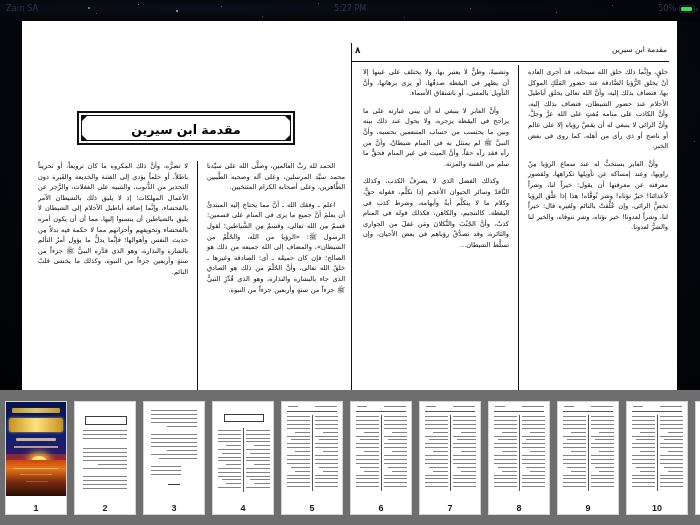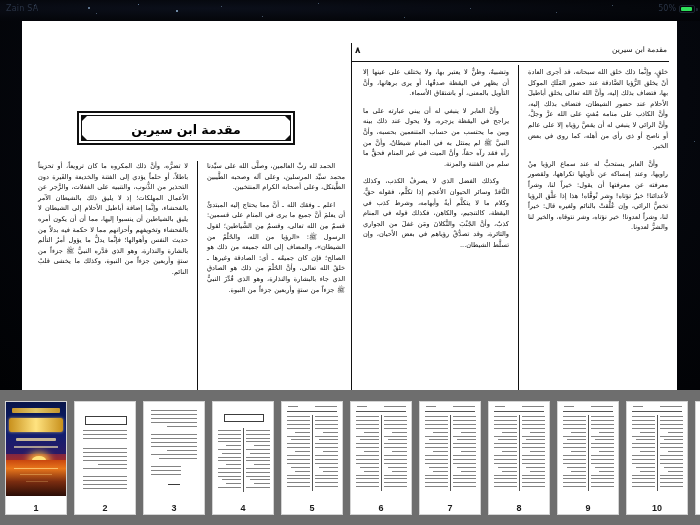--- a/index.html
+++ b/index.html
@@ -144,20 +144,21 @@
     <span class="star" style="left:221px;top:6px;width:1px;height:1px;"></span>
     <span class="star" style="left:262px;top:16px;width:1px;height:1px;"></span>
     <span class="star" style="left:318px;top:3px;width:1px;height:1px;"></span>
     <span class="star" style="left:404px;top:17px;width:1px;height:1px;"></span>
     <span class="star" style="left:470px;top:8px;width:1px;height:1px;"></span>
     <span class="star" style="left:556px;top:12px;width:1px;height:1px;"></span>
     <span class="star" style="left:612px;top:5px;width:1px;height:1px;"></span>
     <span class="star" style="left:88px;top:7px;width:2px;height:2px;opacity:.75;"></span>
 
     <div id="sb-carrier">Zain SA</div>
+    <div id="sb-clock">5:27 PM</div>
     <div id="sb-batt-pct">50%</div>
     <div id="sb-batt">
       <span id="sb-batt-fill"></span>
     </div>
     <span id="sb-batt-nub"></span>
   </div>
 
   <div id="doc-viewport">
     <span class="star" style="left:120px;top:30px;width:1px;height:1px;"></span>
     <span class="star" style="left:694px;top:120px;width:1px;height:1px;"></span>
@@ -177,21 +178,21 @@
 
         <div id="title-box">
           <span class="corner-tri ct-tl"></span>
           <span class="corner-tri ct-tr"></span>
           <span class="corner-tri ct-bl"></span>
           <span class="corner-tri ct-br"></span>
           <div id="title-text">مقدمة ابن سيرين</div>
         </div>
 
         <div class="col" style="left:185px;top:140px;width:138px;">
-          <p>الحمد لله ربِّ العالمين، وصلَّى الله على سيِّدنا محمد سيِّد المرسلين، وعلى آله وصحبه الطَّيبين الطَّيتكل، وعلى أصحابه الكرام المنتخبين.</p>
+          <p>الحمد لله ربِّ العالمين، وصلَّى الله على سيِّدنا محمد سيِّد المرسلين، وعلى آله وصحبه الطَّيبين الطَّاهرين، وعلى أصحابه الكرام المنتخبين.</p>
           <p>اعلم ـ وفقك الله ـ أنَّ مما يحتاج إليه المبتدئُ أن يعلمَ أنَّ جميع ما يرى في المنام على قسمين: قسمٌ مِن الله تعالى، وقسمٌ مِن الشَّياطين؛ لقول الرسول ﷺ: «الرؤيا من الله، والحُلْمُ من الشيطان»، والمضاف إلى الله جميعه من ذلك هو الصالح؛ فإن كان جميعُه ـ أي: الصادقة وغيرها ـ خلقُ الله تعالى، وأنَّ الحُلْمَ من ذلك هو الصادق الذي جاء بالبشارة والنذارة، وهو الذي قُدِّرَ النبيُّ ﷺ جزءاً من ستةٍ وأربعين جزءاً من النبوة.</p>
         </div>
 
         <div class="col" style="left:16px;top:140px;width:150px;">
           <p class="noind">لا تضرُّه، وأنَّ ذلك المكروه ما كان ترويعاً، أو تحزيناً باطلاً، أو حلماً يؤدي إلى الفتنة والخديعة والغَيرة دون التحذير من الذُّنوب، والتنبيه على الغفلات، والزَّجر عن الأعمال المهلكات؛ إذ لا يليق ذلك بالشيطان الآمر بالفحشاء، وإنَّما إضافة أباطيل الأحلام إلى الشيطان لا يليق بالشياطين أن ينسبوا إليها، مما أن أن يكون أمره بالفحشاء وتخويفهم وأحزانهم مما لا حكمة فيه بدلاً مِن حديث النفس وأهوالها؛ فإنَّما يدلُّ ما يؤول أمرُ التألم بالشارة والنذارة، وهو الذي قدَّره النبيُّ ﷺ جزءاً من ستةٍ وأربعين جزءاً من النبوة، وكذلك ما يخشى قلبُ النائم.</p>
         </div>
 
         <div class="col" style="left:341px;top:46px;width:146px;">
           <p class="noind">وتشبيهٌ، وظنٌّ لا يعتبر بها، ولا يختلف على عينها إلا أن يظهر في اليقظة صدقُها، أو يرى برهانها، وأنَّ التأويل بالمعنى، أو باشتقاق الأسماء.</p>
           <p>وأنَّ العابر لا ينبغي له أن يبني عبارته على ما يراجح في اليقظة يزجره، ولا يحول عند ذلك بينه وبين ما يحتسب من حساب المتنعمين بحسبه، وأنَّ النبيَّ ﷺ لم يمتثل به في المنام شيطانٌ، وأنَّ من رآه فقد رآه حقاً، وأنَّ الميت في غير المنام فحقٌّ ما سلم من الفتنة والمزنة.</p>

